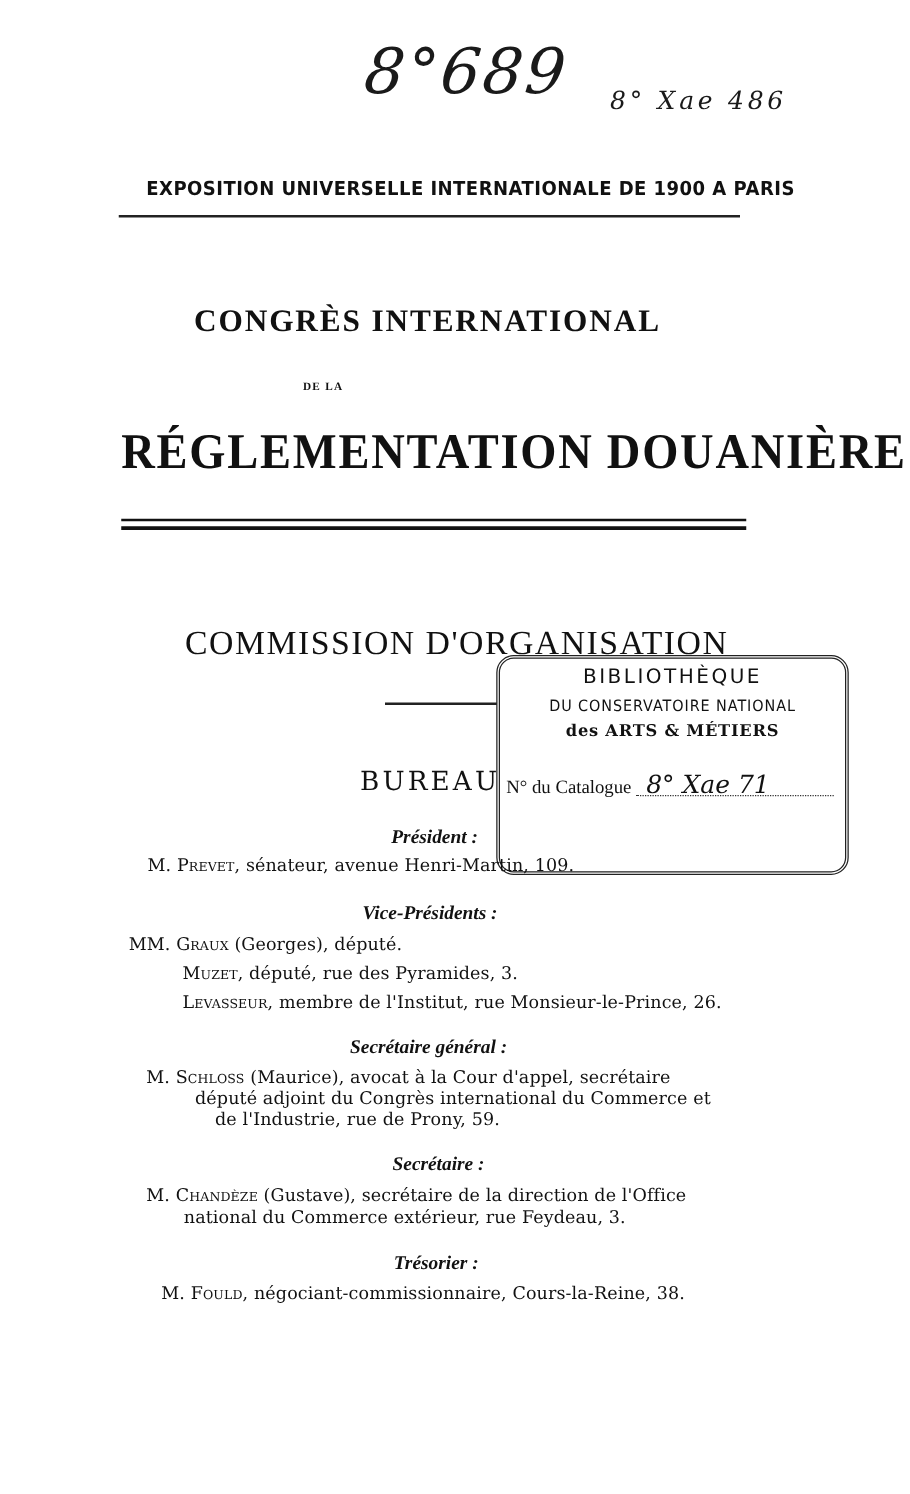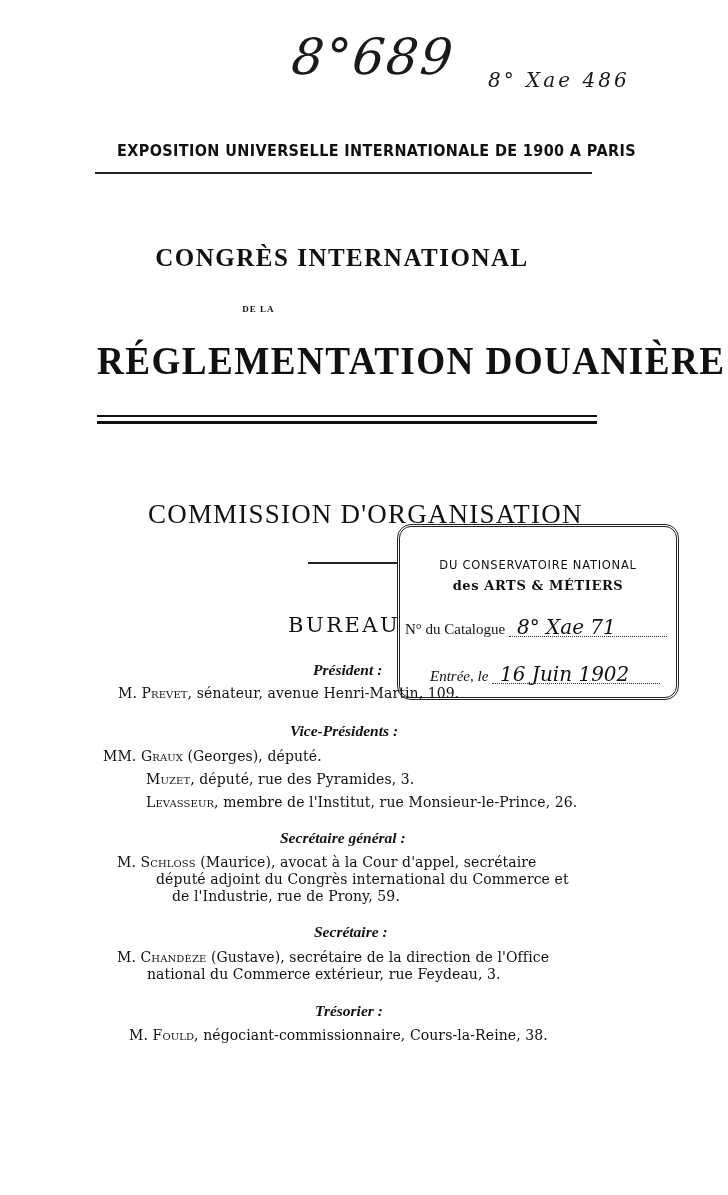--- a/index.html
+++ b/index.html
@@ -41,29 +41,26 @@
 <div class="abs dela">DE LA</div>
 <div class="abs regl">RÉGLEMENTATION DOUANIÈRE</div>
 <div class="abs rule2"></div>
 <div class="abs rule3"></div>
 
 <div class="abs commission">COMMISSION D'ORGANISATION</div>
 <div class="abs shortrule"></div>
 <div class="abs bureau">BUREAU</div>
 
 <div class="abs stamp">
+  <div class="st-title">BIBLIOTHÈQUE</div>
   <div class="st-sub">DU CONSERVATOIRE NATIONAL</div>
   <div class="st-sub2">des ARTS &amp; MÉTIERS</div>
   <div class="st-row" style="top:91px;">
     <span>N° du Catalogue</span>
     <span class="st-fill" style="width:150px;">8° Xae 71</span>
-  </div>
-  <div class="st-row" style="top:138px; left:30px; font-style:italic;">
-    <span>Entrée, le</span>
-    <span class="st-fill" style="width:160px;">16 Juin 1902</span>
   </div>
 </div>
 
 <div class="abs role" style="left:313px; top:661px;">Président :</div>
 <div class="abs line" style="left:118px; top:685px;">
   <span>M.</span>
   <span class="sc">Prevet</span><span>, sénateur, avenue Henri-Martin, 109.</span>
 </div>
 
 <div class="abs role" style="left:290px; top:722px;">Vice-Présidents :</div>

